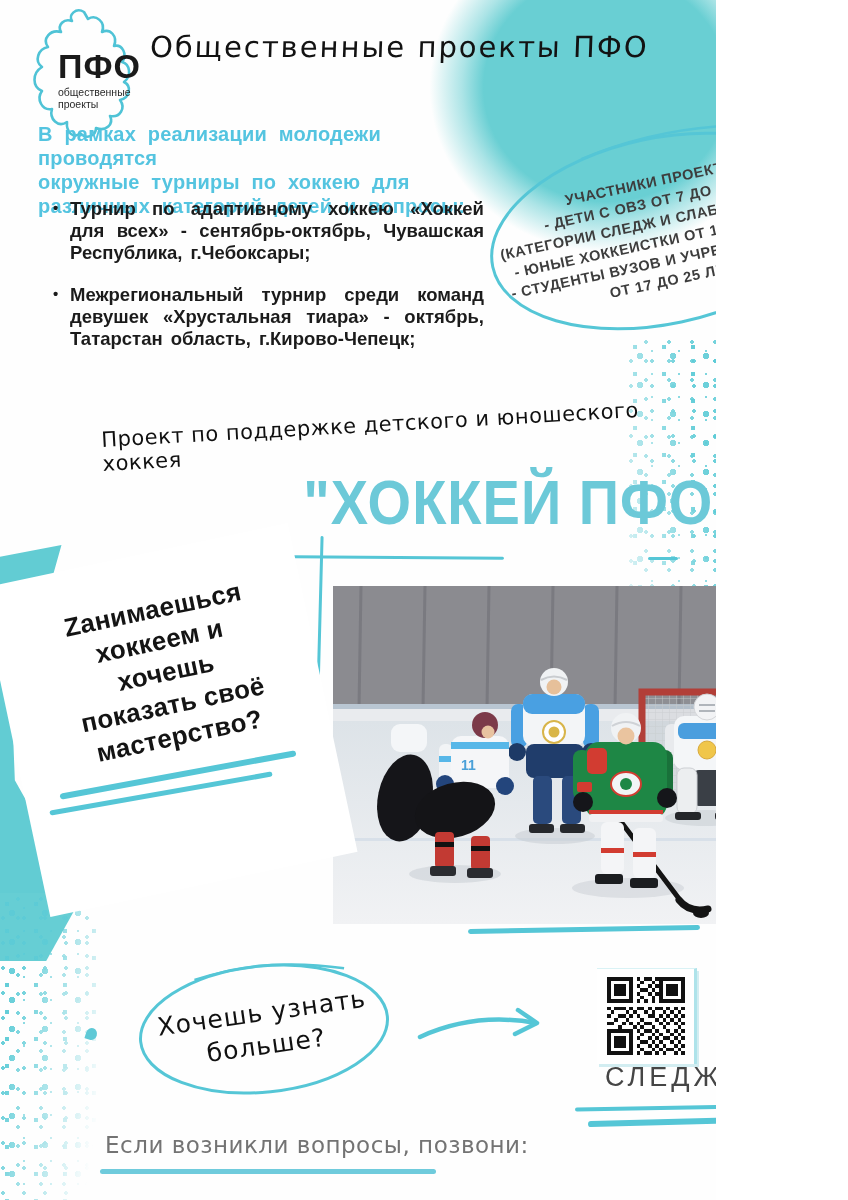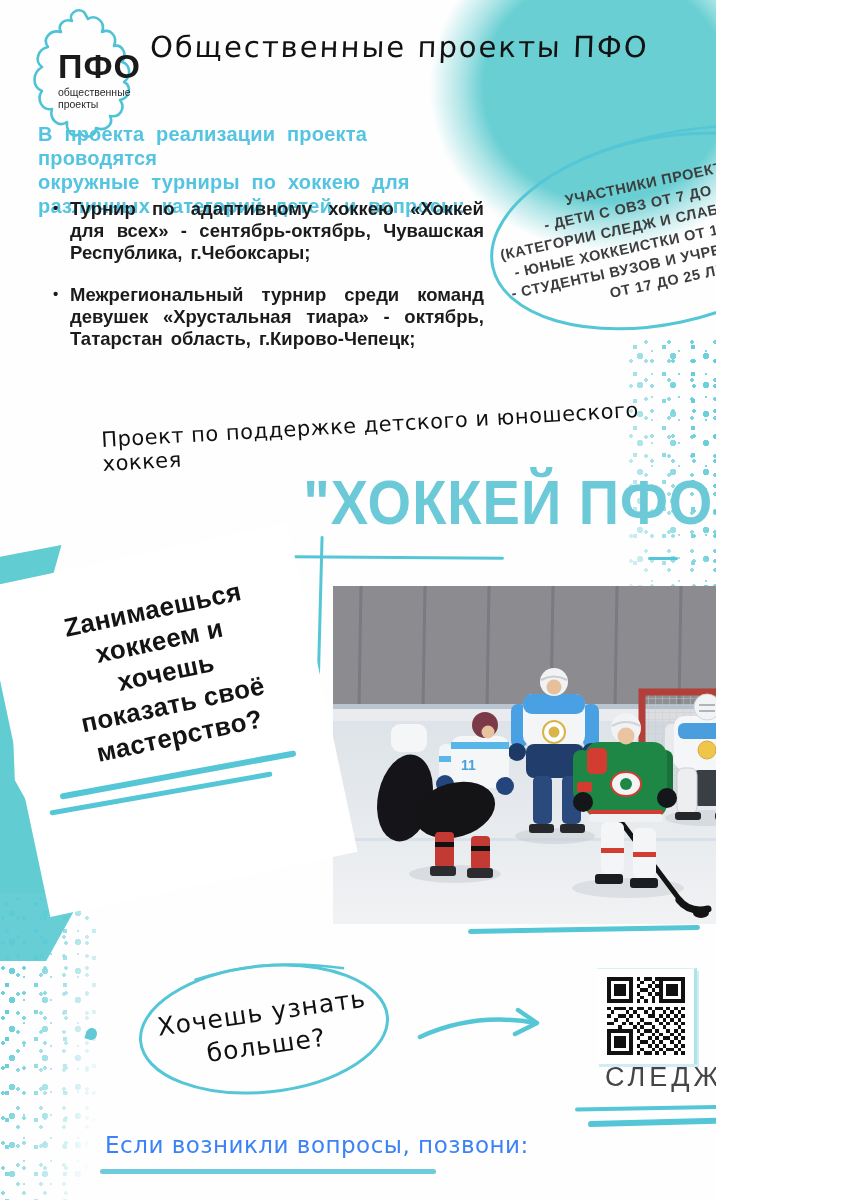--- a/index.html
+++ b/index.html
@@ -89,21 +89,21 @@
   .bubble-more .txt{position:absolute;inset:0;display:flex;flex-direction:column;justify-content:center;align-items:center;
       gap:4px;transform:rotate(-8deg);font-family:"DejaVu Sans",sans-serif;font-size:25px;color:#111;letter-spacing:1px;}
   .arrow{position:absolute;left:415px;top:1003px;width:132px;height:52px;}
   .qr-card{position:absolute;left:597px;top:968px;width:100px;height:96px;background:#fff;
            border-right:3px solid #aee3ea;border-top:1px solid #d9f2f5;box-shadow:2px 3px 0 rgba(180,225,232,.6);}
   .qr-card svg{position:absolute;left:10px;top:8px;}
   .site-label{position:absolute;left:605px;top:1062px;font-size:27px;letter-spacing:4px;color:#454545;}
 
   
   .footer-text{position:absolute;left:105px;top:1132px;font-family:"DejaVu Sans",sans-serif;
-               font-size:23px;letter-spacing:.5px;color:#3b82f6;}
+               font-size:23px;letter-spacing:.5px;color:#737373;}
 </style>
 </head>
 <body>
 
 <div id="poster" data-interactable="false">
 
   <div class="blob-tr" data-interactable="false"></div>
   <div class="speckle right" data-interactable="false"></div>
   <div class="poly-left" data-interactable="false"></div>
   <div class="wedge-l" data-interactable="false"></div>
@@ -119,21 +119,21 @@
                C110 72 108 60 100 58 C106 50 100 40 92 42 C96 32 88 24 80 28
                C84 18 74 10 66 15 Z" fill="none" stroke="#4fc3d6" stroke-width="2.6" stroke-linejoin="round"></path>
       <text x="36" y="74" class="logo-abbr" data-interactable="false">ПФО</text>
       <text x="36" y="92" class="logo-cap" data-interactable="false">общественные</text>
       <text x="36" y="104" class="logo-cap" data-interactable="false">проекты</text>
     </svg>
   </div>
   <div class="page-title" data-interactable="false">Общественные проекты ПФО</div>
 
   <div class="intro" data-interactable="false">
-    <div data-interactable="false">В проекта реализации проекта проводятся</div>
+    <div data-interactable="false">В рамках реализации молодежи проводятся</div>
     <div data-interactable="false">окружные турниры по хоккею для</div>
     <div data-interactable="false">различных категорий детей и вопросы:</div>
   </div>
 
   <ul class="tournaments" data-interactable="false">
     <li data-interactable="false">Турнир по адаптивному хоккею «Хоккей для всех» - сентябрь-октябрь, Чувашская Республика, г.Чебоксары;</li>
     <li data-interactable="false">Межрегиональный турнир среди команд девушек «Хрустальная тиара» - октябрь, Татарстан область, г.Кирово-Чепецк;</li>
   </ul>
 
   <div class="bubble-participants" data-interactable="false">

